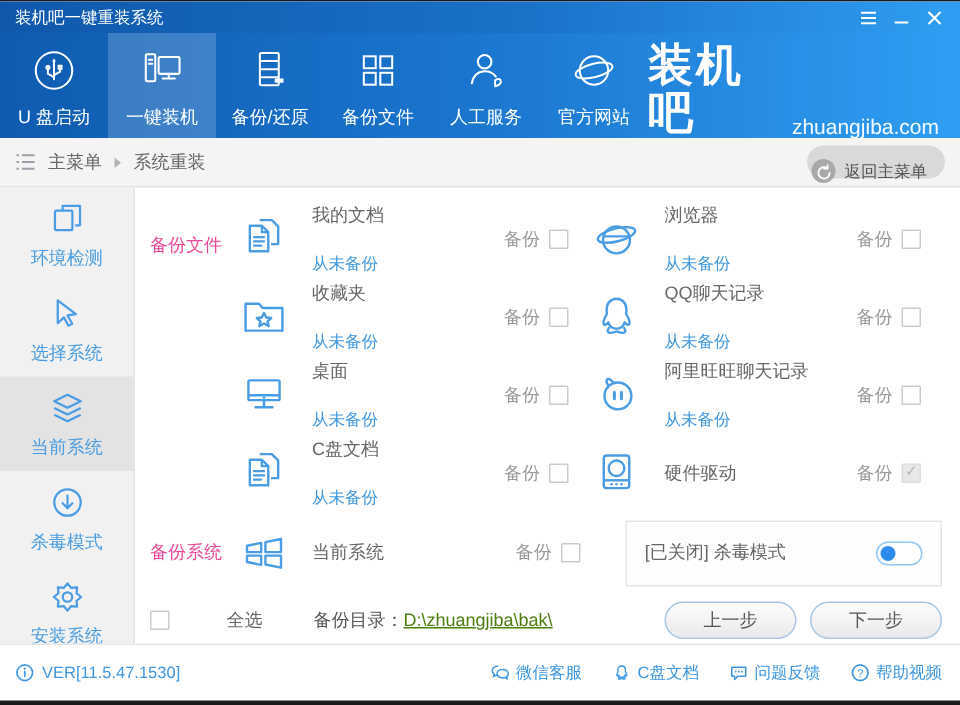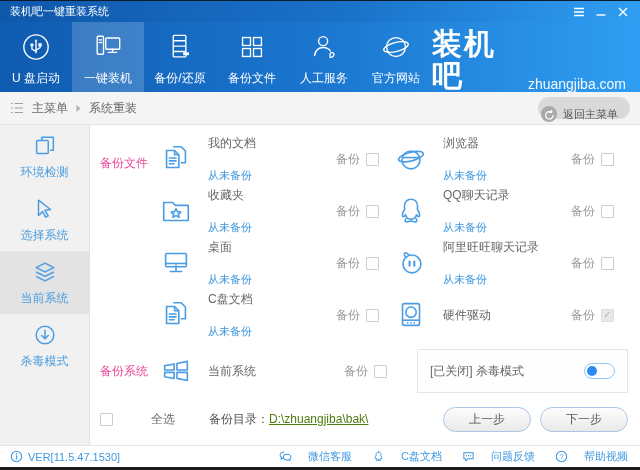--- a/index.html
+++ b/index.html
@@ -94,27 +94,27 @@
   .select-all .lbl { font-size:12px; color:#666; margin-left:6px; }
   .dir-group { display:flex; align-items:center; margin-left:34px; }
   .dir-label { font-size:12px; color:#555; }
   .dir-link { font-size:12px; color:#4d7c0f; text-decoration:underline; cursor:pointer; }
   .bottom-bar .spacer { flex:1; }
   .step-btn { width:88px; height:25px; border-radius:13px; border:1px solid #aac6e4;
               background:linear-gradient(#fdfdfd,#e9e9e9); color:#555; font-size:12px;
               display:flex; align-items:center; justify-content:center; cursor:pointer; margin-left:9px; }
 
   
-  .footer { height:22px; border-top:1px solid #e6e6e6; display:flex; align-items:center;
+  .footer { height:38px; border-top:1px solid #e6e6e6; display:flex; align-items:center;
             padding:0 12px 0 10px; flex:0 0 auto; background:#fff; }
   .ver { display:flex; align-items:center; }
   .ver svg { margin-right:5px; }
   .ver span { font-size:11px; color:#3e97e0; }
   .footer .spacer { flex:1; }
-  .foot-link { display:flex; align-items:center; margin-left:20px; cursor:pointer;gap:12px; }
+  .foot-link { display:flex; align-items:center; margin-left:20px; cursor:pointer; }
   .foot-link svg { margin-right:4px; }
   .foot-link span { font-size:11px; color:#3e97e0; }
   .bottom-edge { height:3px; background:#1b1b1b; flex:0 0 auto; }
 </style>
 </head>
 <body>
 
 <div class="window">
 
   <div class="titlebar">
@@ -292,20 +292,31 @@
           <span style="display:flex">
             <svg viewBox="0 0 28 28">
               <g fill="none" stroke="#4a9de5" stroke-width="1.6" stroke-linecap="round">
                 <circle cx="14" cy="14" r="9.5"></circle>
                 <path d="M14 9v8M10.5 14.5L14 18l3.5-3.5"></path>
               </g>
             </svg>
           </span>
           <span class="side-label">杀毒模式</span>
         </div>
+        <div class="side-item">
+          <span style="display:flex">
+            <svg viewBox="0 0 28 28">
+              <g fill="none" stroke="#4a9de5" stroke-width="1.6" stroke-linejoin="round">
+                <path d="M23.8 14L20.5 16.7 20.9 20.9 16.7 20.5 14 23.8 11.3 20.5 7.1 20.9 7.5 16.7 4.2 14 7.5 11.3 7.1 7.1 11.3 7.5 14 4.2 16.7 7.5 20.9 7.1 20.5 11.3z"></path>
+                <circle cx="14" cy="14" r="3.4"></circle>
+              </g>
+            </svg>
+          </span>
+          <span class="side-label">安装系统</span>
+        </div>
       </div>
 
     <div class="main">
       <div class="files-wrap">
         <div class="section-label">备份文件</div>
         <div class="file-grid">
             <div class="cell">
               <span class="cell-icon">
                 <svg viewBox="0 0 36 36">
                   <g fill="none" stroke="#4a9de5" stroke-width="1.7" stroke-linejoin="round">

